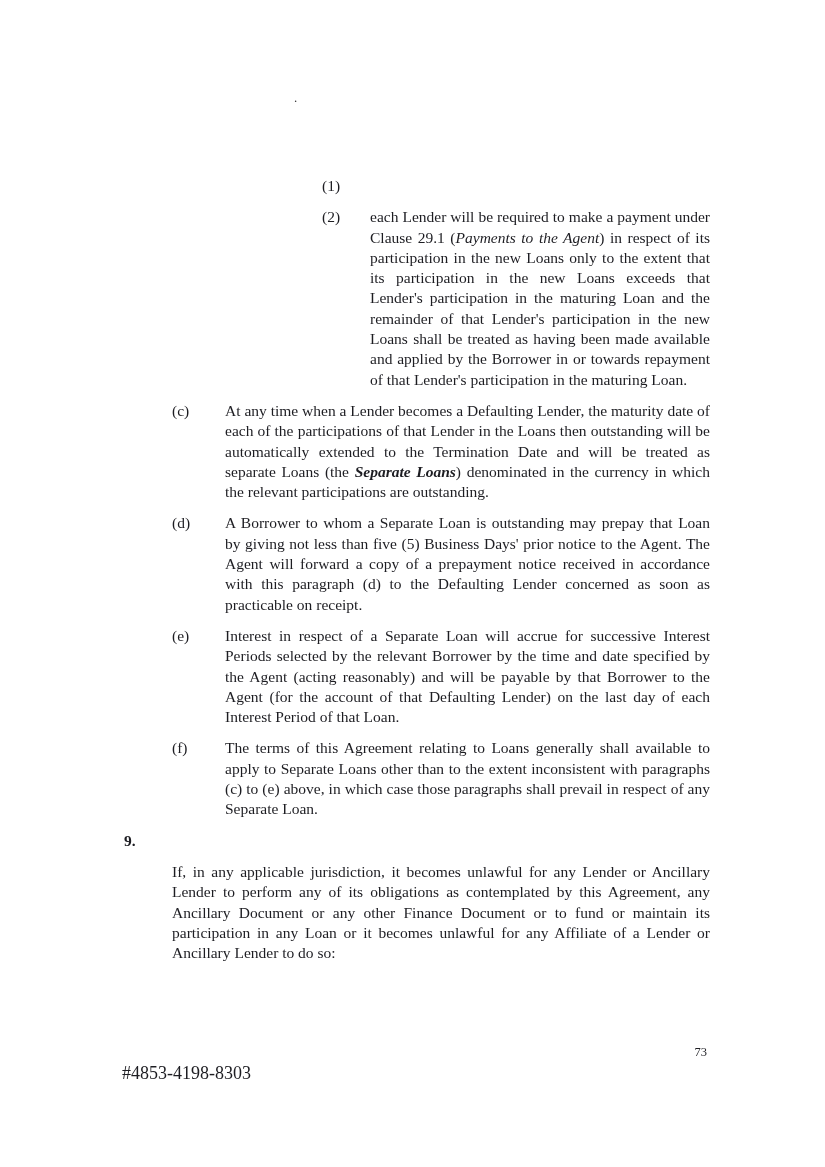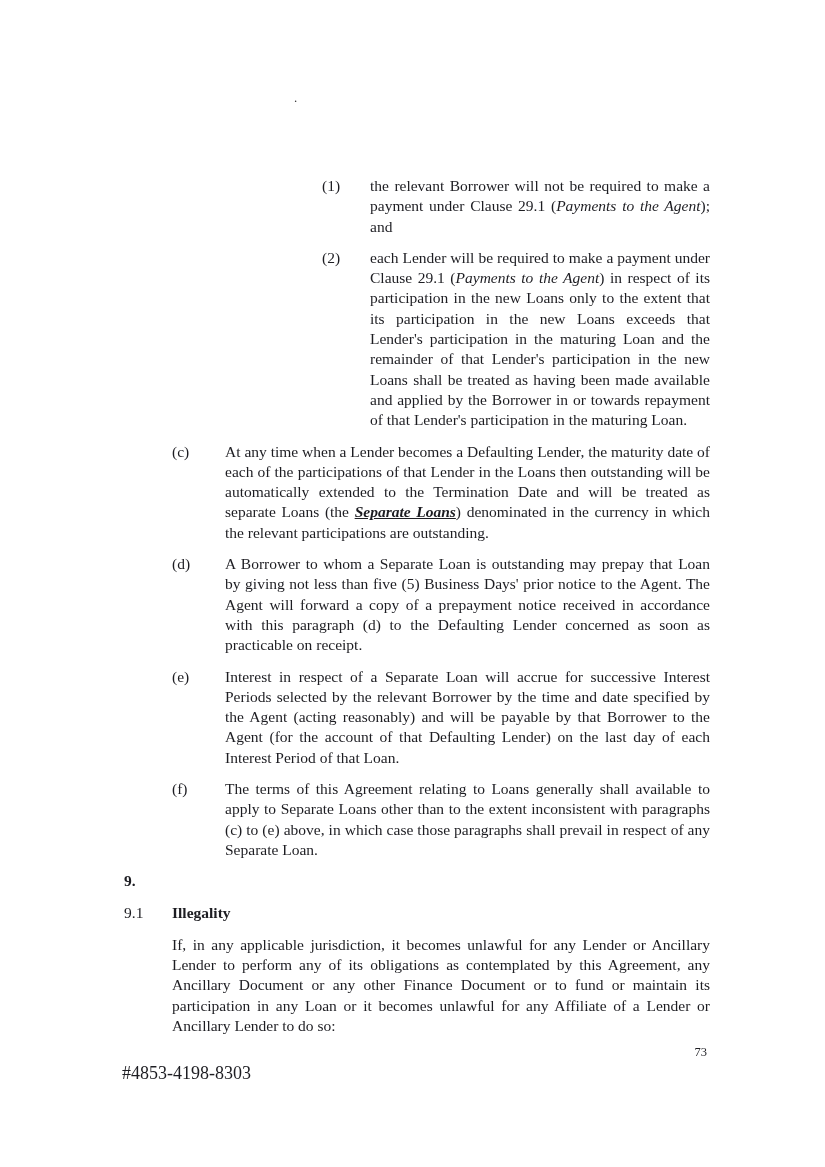--- a/index.html
+++ b/index.html
@@ -47,21 +47,21 @@
     display: flex;
     margin-bottom: 12px;
     margin-top: 11px;
   }
   .subsection-heading .marker { width: 48px; flex-shrink: 0; font-weight: normal; }
   .subsection-heading .title { font-weight: bold; }
   .body-para {
     margin-left: 48px;
     text-align: justify;
   }
-  .bi { font-weight: bold; font-style: italic; text-decoration: underline; }
+  .bi { font-weight: bold; font-style: italic; }
   .page-number {
     position: absolute;
     right: 118px;
     top: 1045px;
     font-size: 12.5px;
     line-height: 14px;
   }
   .doc-id {
     position: absolute;
     left: 122px;
@@ -72,21 +72,20 @@
 </style>
 </head>
 <body>
 
 <div class="page">
 
   <span class="top-mark">.</span>
 
   <div class="item numbered">
     <span class="marker">(1)</span>
-    <div class="text"><span>the relevant Borrower will not be required to make a payment under Clause 29.1 (</span><i>Payments to the Agent</i><span>); and</span></div>
   </div>
 
   <div class="item numbered">
     <span class="marker">(2)</span>
     <div class="text"><span>each Lender will be required to make a payment under Clause 29.1 (</span><i>Payments to the Agent</i><span>) in respect of its participation in the new Loans only to the extent that its participation in the new Loans exceeds that Lender's participation in the maturing Loan and the remainder of that Lender's participation in the new Loans shall be treated as having been made available and applied by the Borrower in or towards repayment of that Lender's participation in the maturing Loan.</span></div>
   </div>
 
   <div class="item lettered">
     <span class="marker">(c)</span>
     <div class="text"><span>At any time when a Lender becomes a Defaulting Lender, the maturity date of each of the participations of that Lender in the Loans then outstanding will be automatically extended to the Termination Date and will be treated as separate Loans (the </span><span class="bi">Separate Loans</span><span>) denominated in the currency in which the relevant participations are outstanding.</span></div>
@@ -104,23 +103,19 @@
 
   <div class="item lettered">
     <span class="marker">(f)</span>
     <div class="text"><span>The terms of this Agreement relating to Loans generally shall available to apply to Separate Loans other than to the extent inconsistent with paragraphs (c) to (e) above, in which case those paragraphs shall prevail in respect of any Separate Loan.</span><span class="bi"></span><span></span></div>
   </div>
 
   <div class="section-heading">
     <span class="marker">9.</span>
   </div>
 
-  <div class="subsection-heading">
-    <span class="marker">9.1</span>
-    <span class="title">Illegality</span>
-  </div>
 
   <div class="body-para">If, in any applicable jurisdiction, it becomes unlawful for any Lender or Ancillary Lender to perform any of its obligations as contemplated by this Agreement, any Ancillary Document or any other Finance Document or to fund or maintain its participation in any Loan or it becomes unlawful for any Affiliate of a Lender or Ancillary Lender to do so:</div>
 
 </div>
 
 <div class="page-number">73</div>
 <div class="doc-id">#4853-4198-8303</div>
 
 </body></html>

